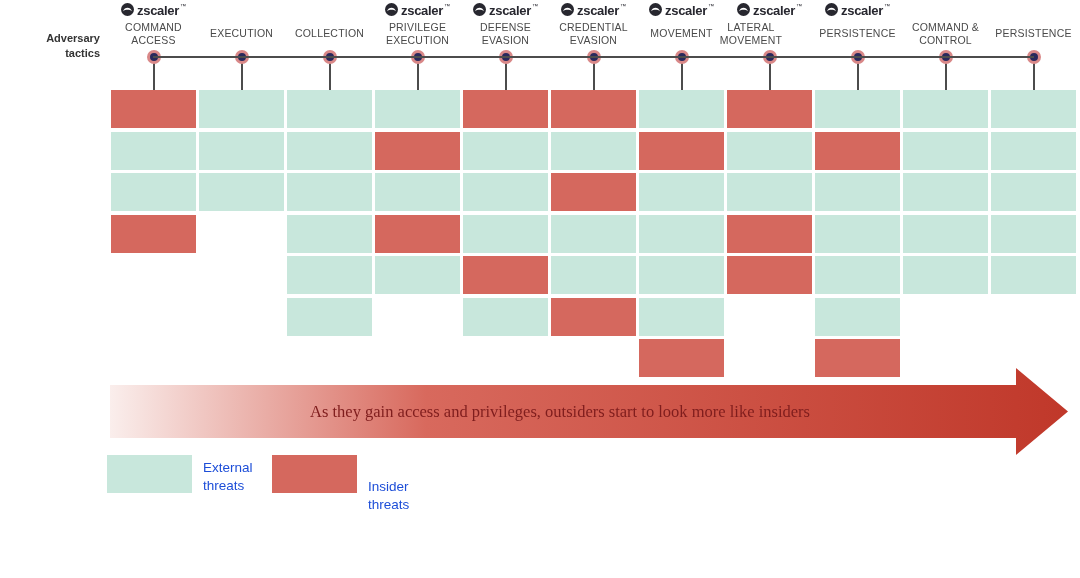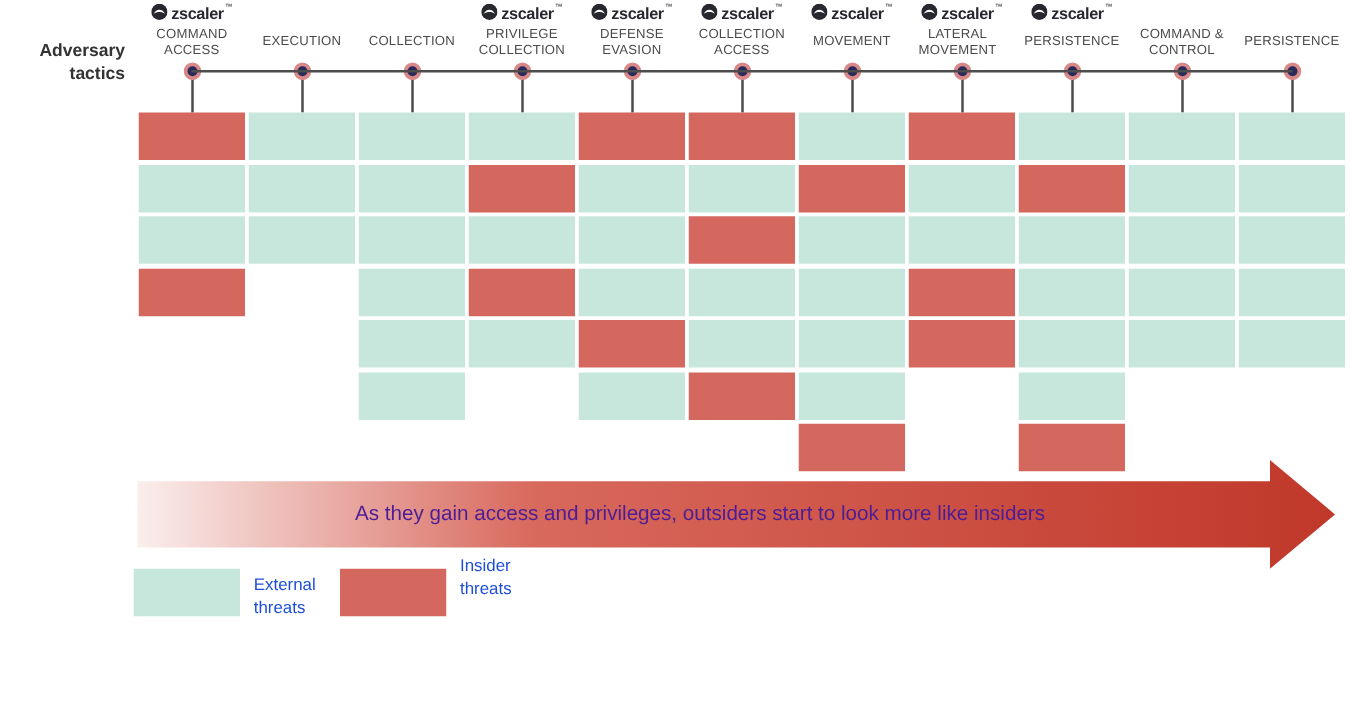--- a/index.html
+++ b/index.html
@@ -1,21 +1,21 @@
 <!DOCTYPE html>
 <html><head>
 <meta charset="utf-8">
 <style>
   html,body{margin:0;padding:0;background:#fff;}
   #stage{
     position:relative;width:1080px;height:578px;background:#ffffff;
     font-family:"Liberation Sans",sans-serif;overflow:hidden;
   }
   .axis-label{
-    position:absolute;font-weight:bold;color:#333333;font-size:14px;
+    position:absolute;font-weight:bold;color:#333333;font-size:11px;
     line-height:1.32;text-align:right;
   }
   .col-logo{
     position:absolute;height:16px;display:flex;align-items:flex-start;justify-content:center;
   }
   .col-logo .logo-text{
     font-size:13px;font-weight:bold;color:#27272f;margin-left:3px;letter-spacing:-0.3px;
   }
   .col-logo .tm{font-size:6px;color:#27272f;vertical-align:super;margin-left:1px;}
   .col-label{
@@ -25,21 +25,21 @@
   .timeline-line{position:absolute;height:2px;}
   .timeline-stub{position:absolute;width:2px;}
   .timeline-node{
     position:absolute;width:14px;height:14px;border-radius:50%;box-sizing:border-box;
   }
   .grid-cell{position:absolute;}
   .arrow-svg{position:absolute;left:105px;top:360px;}
   .arrow-caption{
     position:absolute;left:110px;top:385px;width:900px;height:53px;
     display:flex;align-items:center;justify-content:center;
-    font-size:16.5px;color:#4c1d95;
+    font-size:16.5px;color:#7f1d1d;font-family:Liberation Serif, serif;
   }
   .legend-swatch{position:absolute;width:85px;height:38px;}
   .legend-label{
     position:absolute;font-size:13.5px;color:#1d4ed8;line-height:1.35;width:80px;
   }
   .diagram-title{
     position:absolute;left:0;top:509px;width:1080px;text-align:center;
     font-size:23px;font-weight:bold;font-style:italic;color:#2d2d2d;
     letter-spacing:0.3px;word-spacing:3px;
   }
@@ -70,21 +70,21 @@
       <div class="timeline-stub" style="left: 328.5px; top: 57px; height: 33px; background: rgb(76, 76, 76);"></div>
       <div class="timeline-node" style="left: 322.5px; top: 50px; background: rgb(41, 41, 92); border: 3px solid rgb(217, 136, 136);"></div>
       <div class="col-logo" style="left: 372.5px; top: 3px; width: 90px;">
         <svg width="13" height="13" viewBox="0 0 20 20">
           <circle cx="10" cy="10" r="10" fill="#27272f"></circle>
           <path d="M3,12.5 C6,5.5 14,5.5 17,12.5 C13,9.5 7,9.5 3,12.5 Z" fill="#ffffff"></path>
         </svg>
         <span class="logo-text">zscaler</span>
         <span class="tm">™</span>
       </div>
-      <div class="col-label" style="left: 377.5px; top: 19px; width: 80px; height: 30px;">PRIVILEGE COLLECTION</div>
+      <div class="col-label" style="left: 377.5px; top: 19px; width: 80px; height: 30px;">PRIVILEGE EXECUTION</div>
       <div class="timeline-stub" style="left: 416.5px; top: 57px; height: 33px; background: rgb(76, 76, 76);"></div>
       <div class="timeline-node" style="left: 410.5px; top: 50px; background: rgb(41, 41, 92); border: 3px solid rgb(217, 136, 136);"></div>
       <div class="col-logo" style="left: 460.5px; top: 3px; width: 90px;">
         <svg width="13" height="13" viewBox="0 0 20 20">
           <circle cx="10" cy="10" r="10" fill="#27272f"></circle>
           <path d="M3,12.5 C6,5.5 14,5.5 17,12.5 C13,9.5 7,9.5 3,12.5 Z" fill="#ffffff"></path>
         </svg>
         <span class="logo-text">zscaler</span>
         <span class="tm">™</span>
       </div>
@@ -92,21 +92,21 @@
       <div class="timeline-stub" style="left: 504.5px; top: 57px; height: 33px; background: rgb(76, 76, 76);"></div>
       <div class="timeline-node" style="left: 498.5px; top: 50px; background: rgb(41, 41, 92); border: 3px solid rgb(217, 136, 136);"></div>
       <div class="col-logo" style="left: 548.5px; top: 3px; width: 90px;">
         <svg width="13" height="13" viewBox="0 0 20 20">
           <circle cx="10" cy="10" r="10" fill="#27272f"></circle>
           <path d="M3,12.5 C6,5.5 14,5.5 17,12.5 C13,9.5 7,9.5 3,12.5 Z" fill="#ffffff"></path>
         </svg>
         <span class="logo-text">zscaler</span>
         <span class="tm">™</span>
       </div>
-      <div class="col-label" style="left: 553.5px; top: 19px; width: 80px; height: 30px;">COLLECTION ACCESS</div>
+      <div class="col-label" style="left: 553.5px; top: 19px; width: 80px; height: 30px;">CREDENTIAL EVASION</div>
       <div class="timeline-stub" style="left: 592.5px; top: 57px; height: 33px; background: rgb(76, 76, 76);"></div>
       <div class="timeline-node" style="left: 586.5px; top: 50px; background: rgb(41, 41, 92); border: 3px solid rgb(217, 136, 136);"></div>
       <div class="col-logo" style="left: 636.5px; top: 3px; width: 90px;">
         <svg width="13" height="13" viewBox="0 0 20 20">
           <circle cx="10" cy="10" r="10" fill="#27272f"></circle>
           <path d="M3,12.5 C6,5.5 14,5.5 17,12.5 C13,9.5 7,9.5 3,12.5 Z" fill="#ffffff"></path>
         </svg>
         <span class="logo-text">zscaler</span>
         <span class="tm">™</span>
       </div>
@@ -114,21 +114,21 @@
       <div class="timeline-stub" style="left: 680.5px; top: 57px; height: 33px; background: rgb(76, 76, 76);"></div>
       <div class="timeline-node" style="left: 674.5px; top: 50px; background: rgb(41, 41, 92); border: 3px solid rgb(217, 136, 136);"></div>
       <div class="col-logo" style="left: 724.5px; top: 3px; width: 90px;">
         <svg width="13" height="13" viewBox="0 0 20 20">
           <circle cx="10" cy="10" r="10" fill="#27272f"></circle>
           <path d="M3,12.5 C6,5.5 14,5.5 17,12.5 C13,9.5 7,9.5 3,12.5 Z" fill="#ffffff"></path>
         </svg>
         <span class="logo-text">zscaler</span>
         <span class="tm">™</span>
       </div>
-      <div class="col-label" style="left: 726px; top: 19px; width: 80px; height: 30px;">LATERAL MOVEMENT</div>
+      <div class="col-label" style="left: 711px; top: 19px; width: 80px; height: 30px;">LATERAL MOVEMENT</div>
       <div class="timeline-stub" style="left: 768.5px; top: 57px; height: 33px; background: rgb(76, 76, 76);"></div>
       <div class="timeline-node" style="left: 762.5px; top: 50px; background: rgb(41, 41, 92); border: 3px solid rgb(217, 136, 136);"></div>
       <div class="col-logo" style="left: 812.5px; top: 3px; width: 90px;">
         <svg width="13" height="13" viewBox="0 0 20 20">
           <circle cx="10" cy="10" r="10" fill="#27272f"></circle>
           <path d="M3,12.5 C6,5.5 14,5.5 17,12.5 C13,9.5 7,9.5 3,12.5 Z" fill="#ffffff"></path>
         </svg>
         <span class="logo-text">zscaler</span>
         <span class="tm">™</span>
       </div>
@@ -215,15 +215,15 @@
         <stop id="astop2" offset="1" stop-color="#c0382a"></stop>
       </linearGradient>
     </defs>
     <path d="M5,25 L911,25 L911,8 L963,51.5 L911,95 L911,78 L5,78 Z" fill="url(#agrad)"></path>
   </svg>
   <div class="arrow-caption">As they gain access and privileges, outsiders start to look more like insiders</div>
 
   <div class="legend-swatch" id="sw0" style="left: 107px; top: 455px; background: rgb(200, 231, 220);"></div>
   <div class="legend-label" style="left:203px;top:459px;">External threats</div>
   <div class="legend-swatch" id="sw1" style="left: 272px; top: 455px; background: rgb(213, 104, 94);"></div>
-  <div class="legend-label" style="left:368px;top:444px;">Insider threats</div>
+  <div class="legend-label" style="left:368px;top:478px;">Insider threats</div>
 
 </div>
 
 </body></html>

